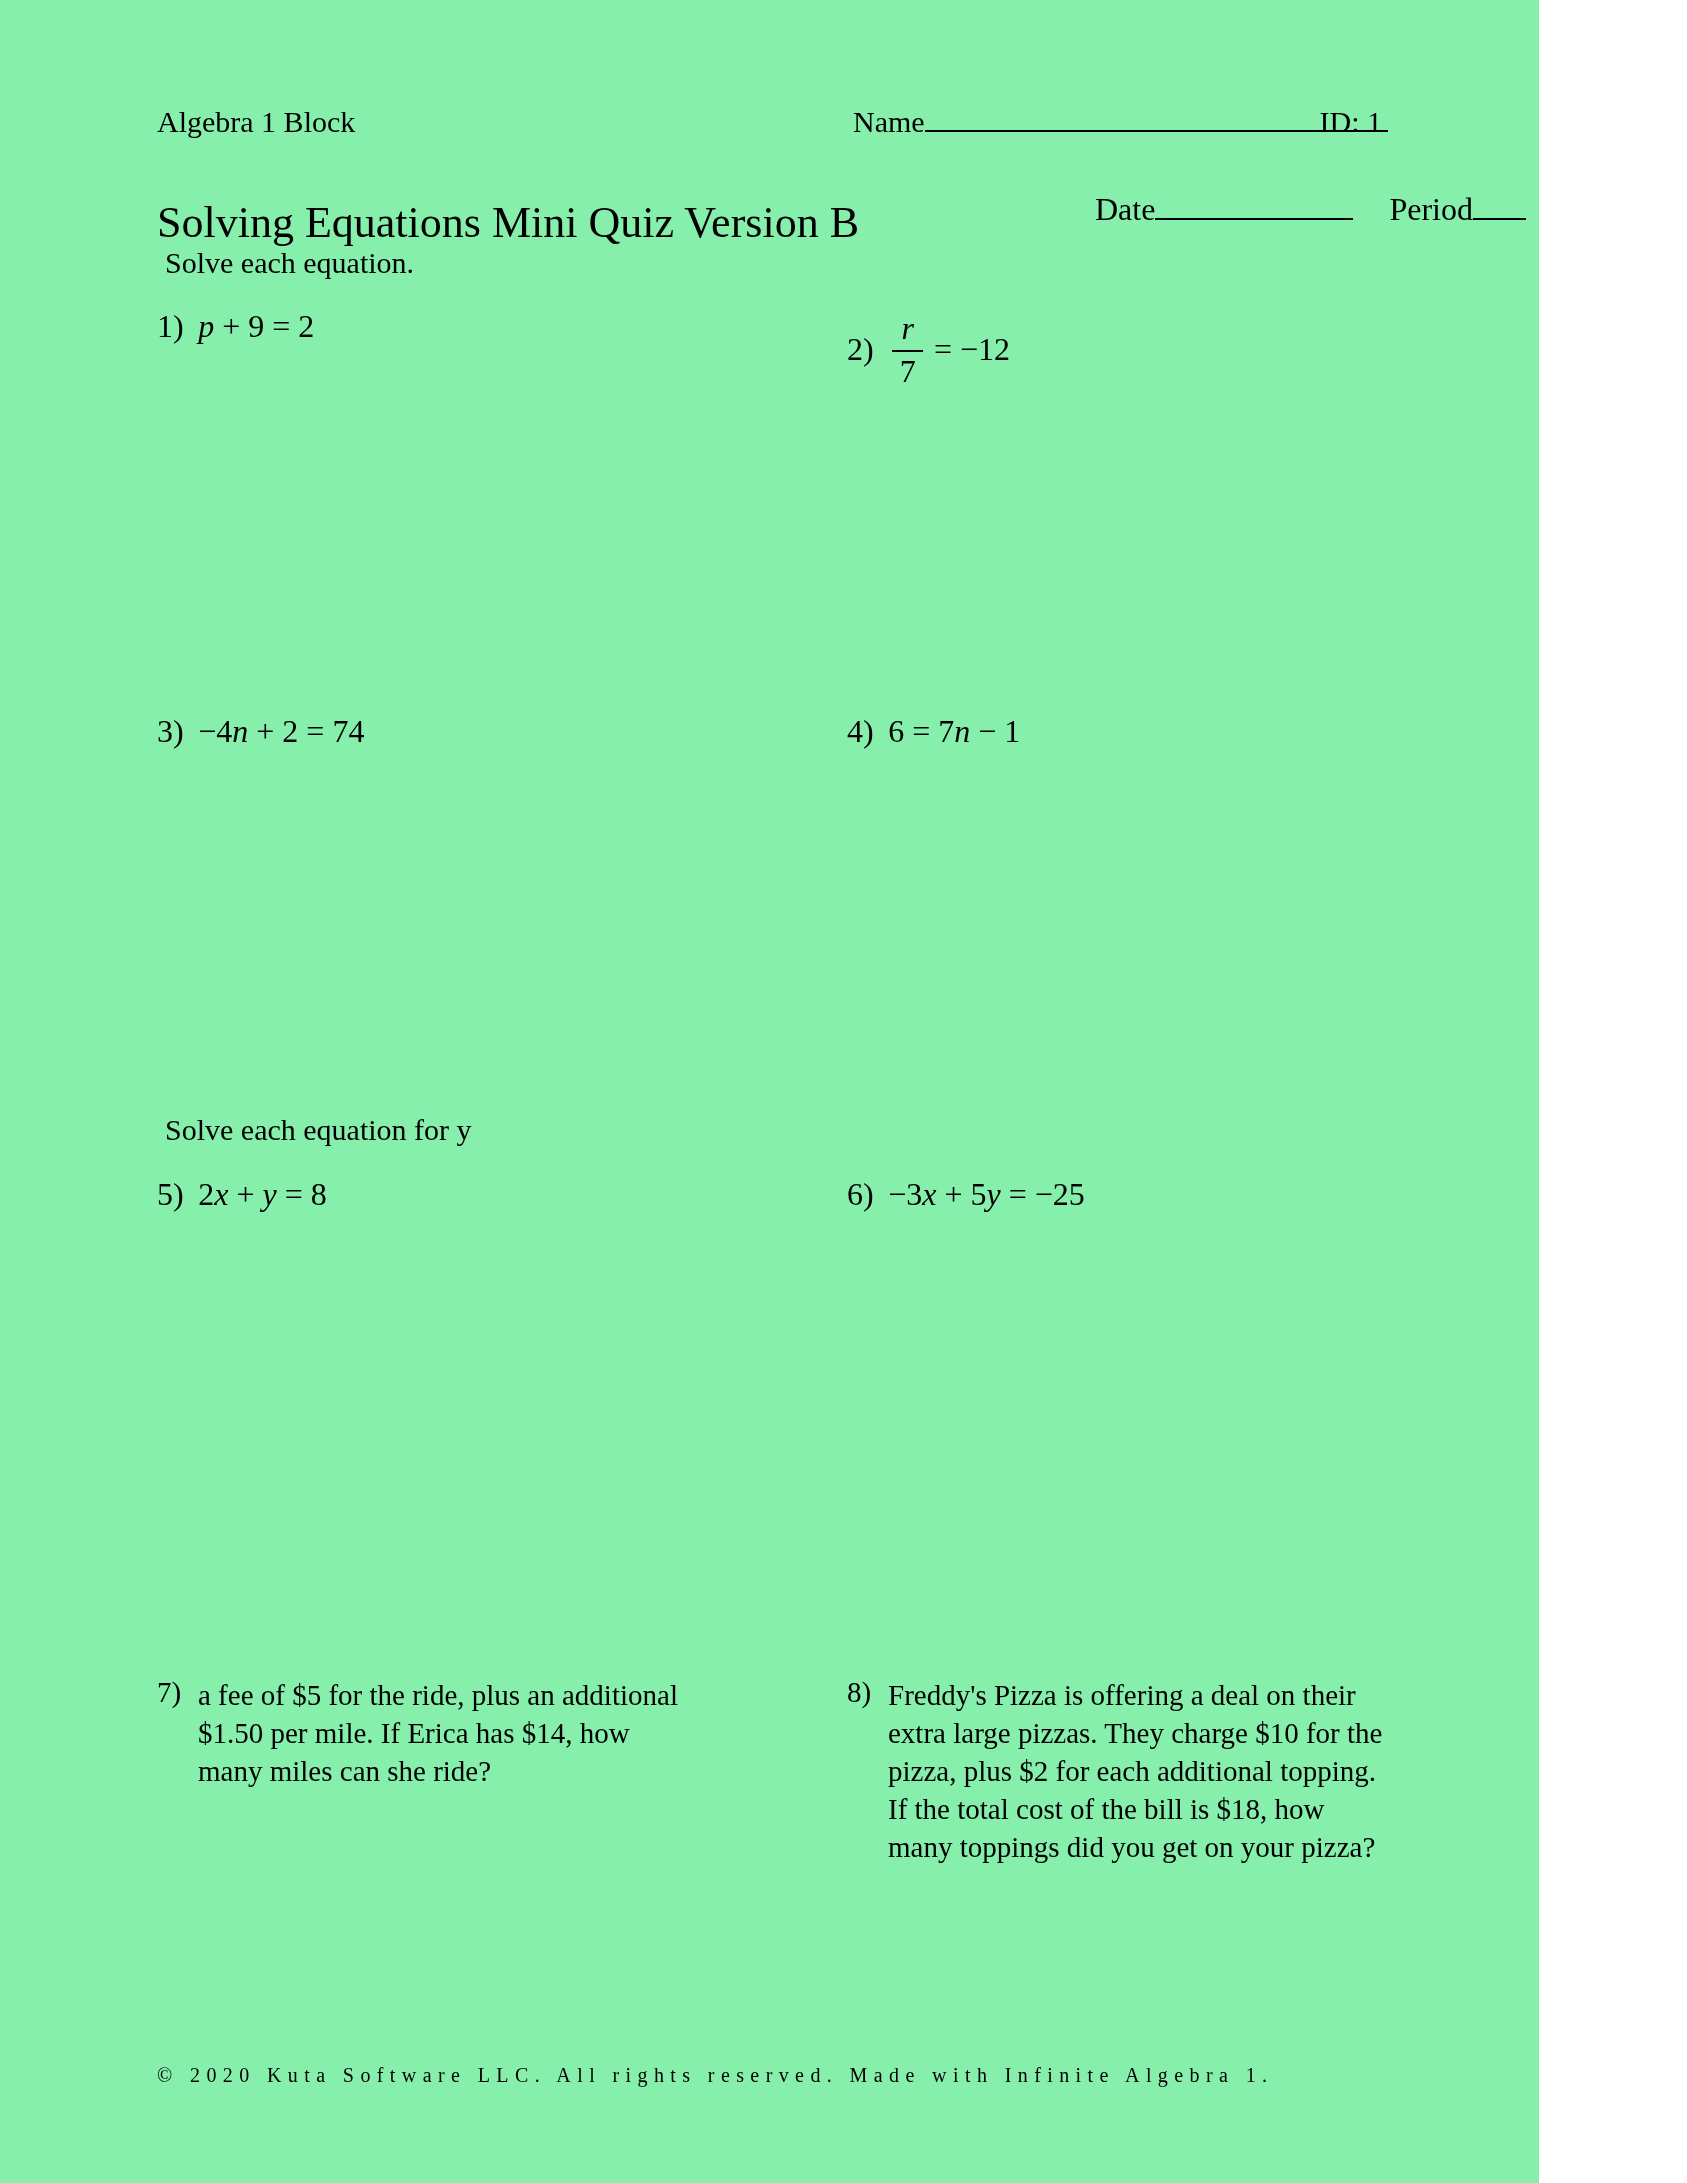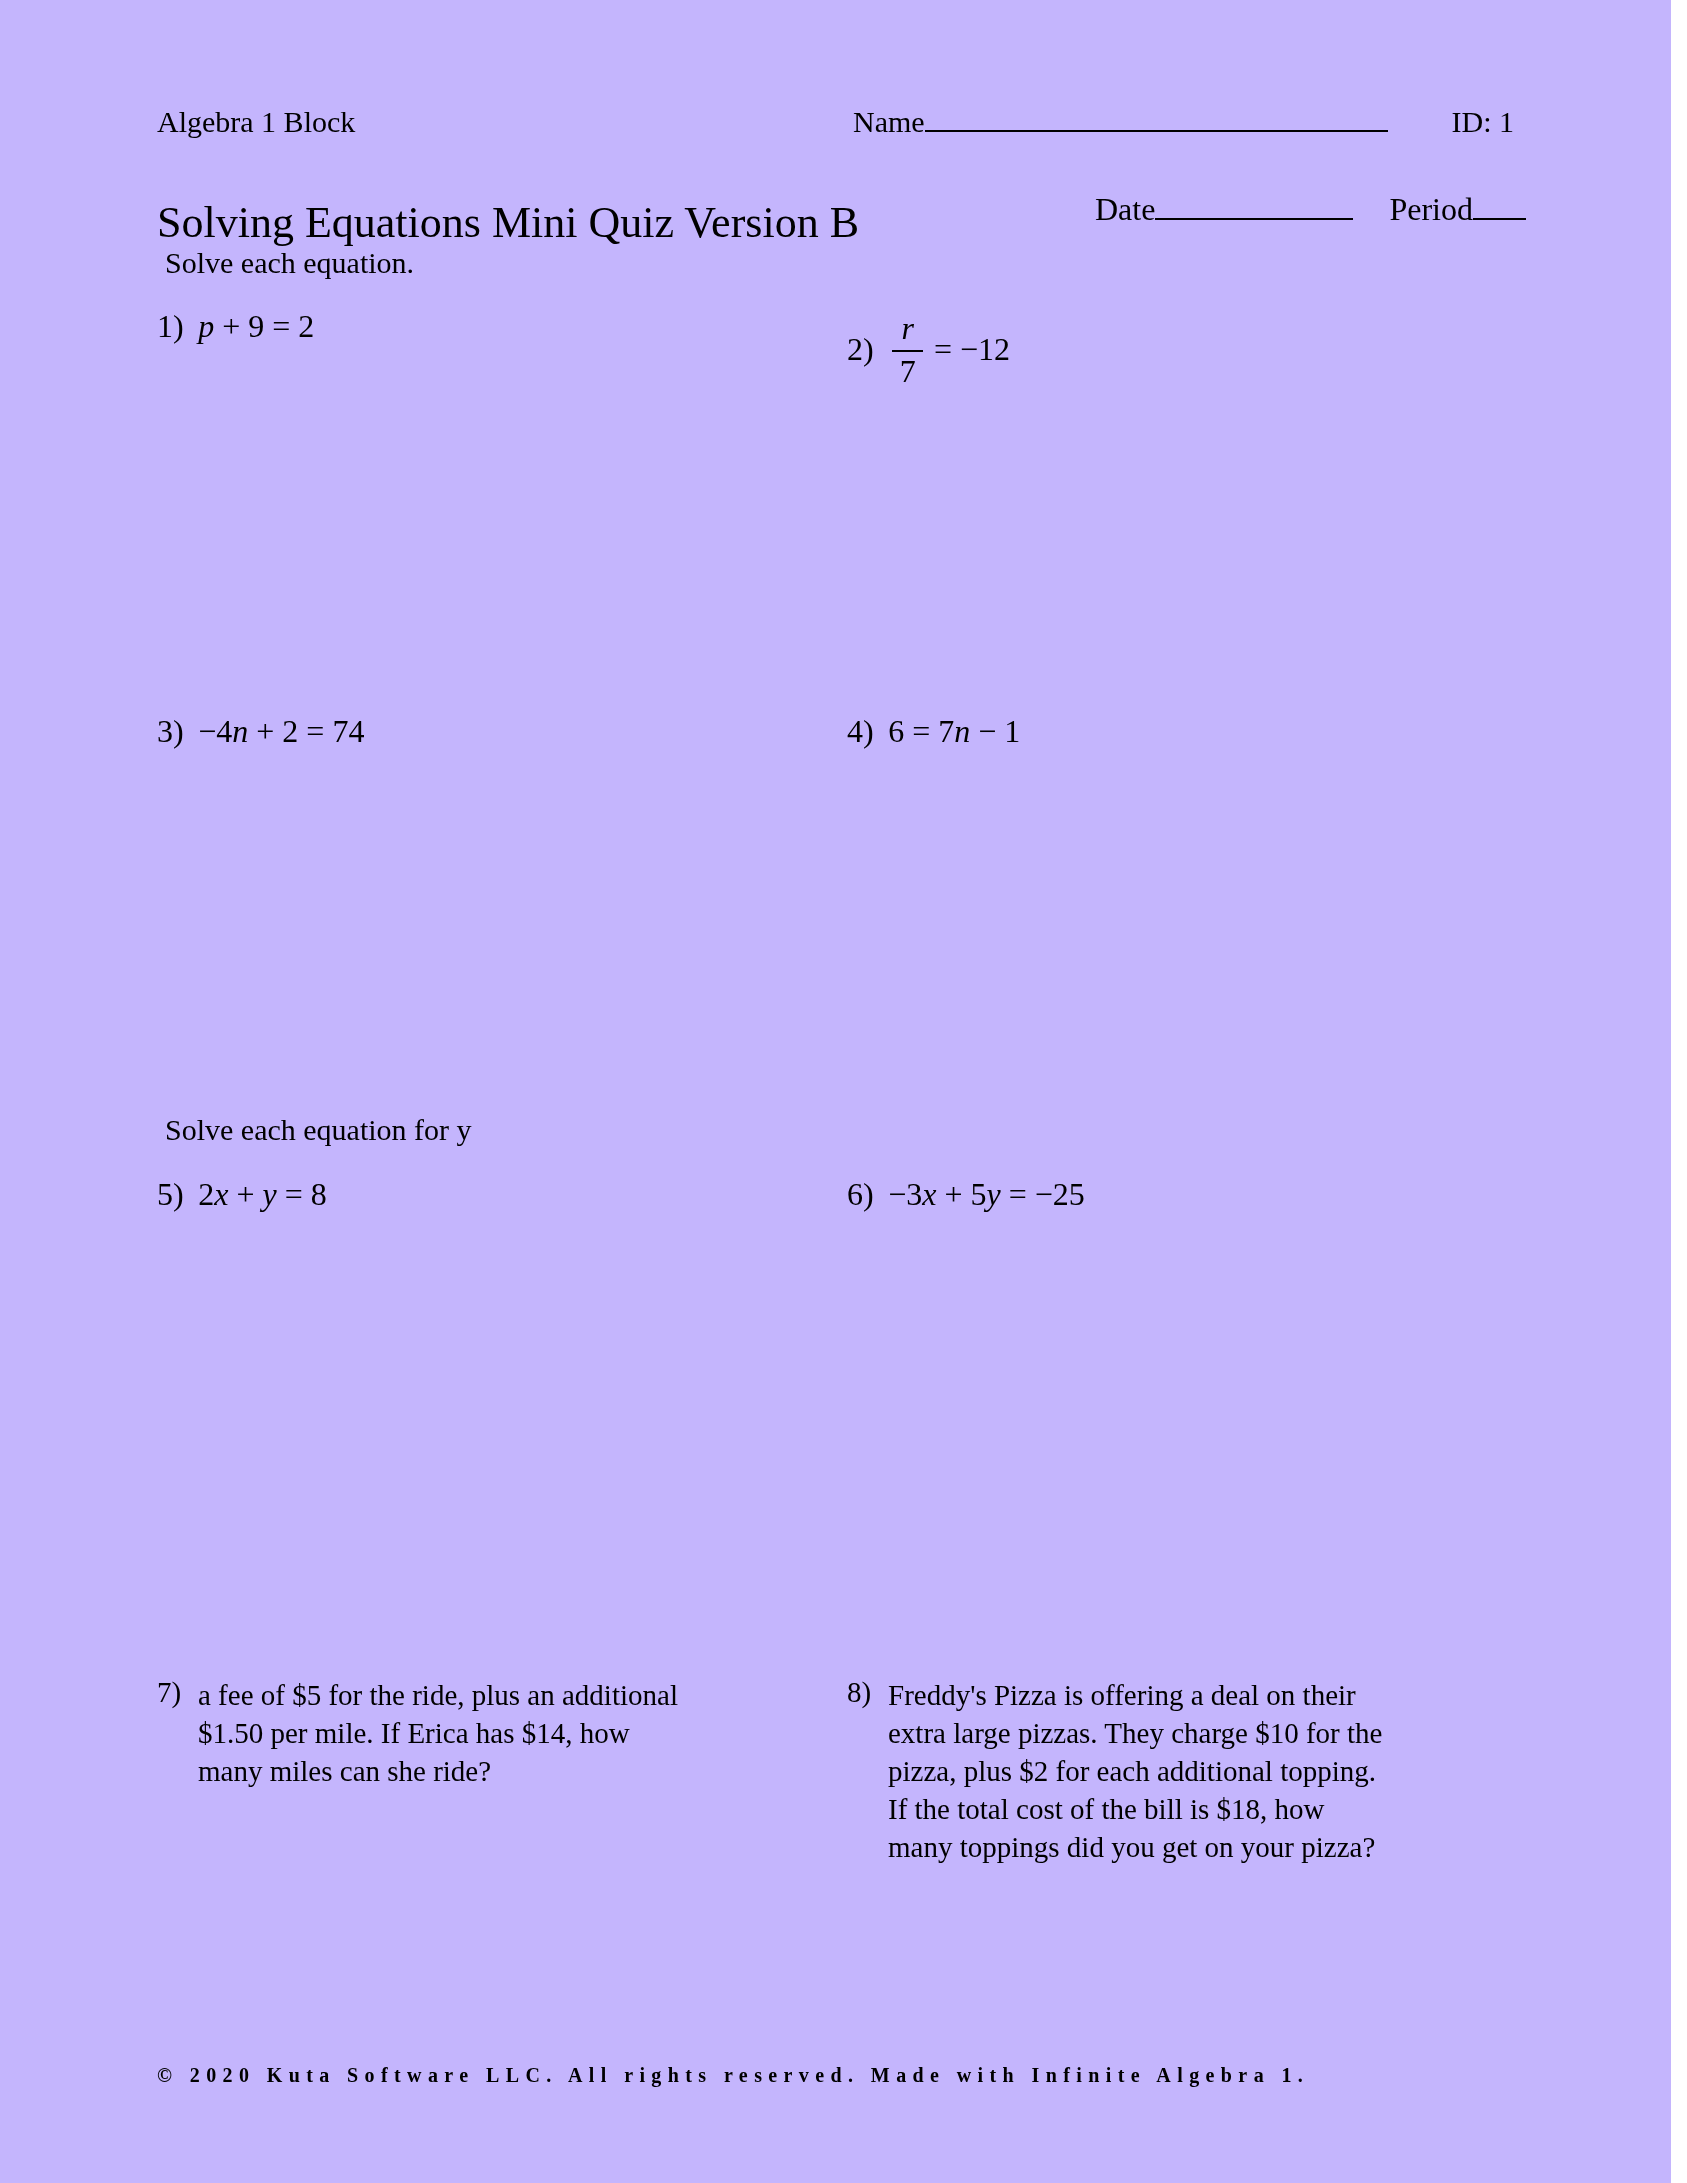--- a/index.html
+++ b/index.html
@@ -1,20 +1,20 @@
 <!DOCTYPE html>
 <html style="font-size:10.6px"><head>
 <meta charset="utf-8">
 <style>
   html, body { margin: 0; padding: 0; background: #ffffff; }
   .page {
     position: relative;
-    width: 1671px;
+    width: 1539px;
     height: 2183px;
-    background: #c4b5fd;
+    background: #86efac;
     color: #000000;
     font-family: "Liberation Serif", serif;
     overflow: hidden;
   }
   .abs { position: absolute; }
 
   
   .course { font-size: 30px; }
   .name-group { font-size: 30px; }
   .id-label { font-size: 30px; }
@@ -108,16 +108,16 @@
   <div class="abs word-problem" style="left:847px; top:1676px;">
     <span class="wp-label">8)</span><span class="wp-lines">
       <div class="wp-line">Freddy's Pizza is offering a deal on their</div>
       <div class="wp-line">extra large pizzas. They charge $10 for the</div>
       <div class="wp-line">pizza, plus $2 for each additional topping.</div>
       <div class="wp-line">If the total cost of the bill is $18, how</div>
       <div class="wp-line">many toppings did you get on your pizza?</div>
     </span>
   </div>
 
-  <div class="abs footer" style="left:157px; top:2064px;font-weight:bold;">© 2020 Kuta Software LLC. All rights reserved.   Made with Infinite Algebra 1.</div>
+  <div class="abs footer" style="left:157px; top:2064px;">© 2020 Kuta Software LLC. All rights reserved.   Made with Infinite Algebra 1.</div>
 
 </div>
 
 
 </body></html>

